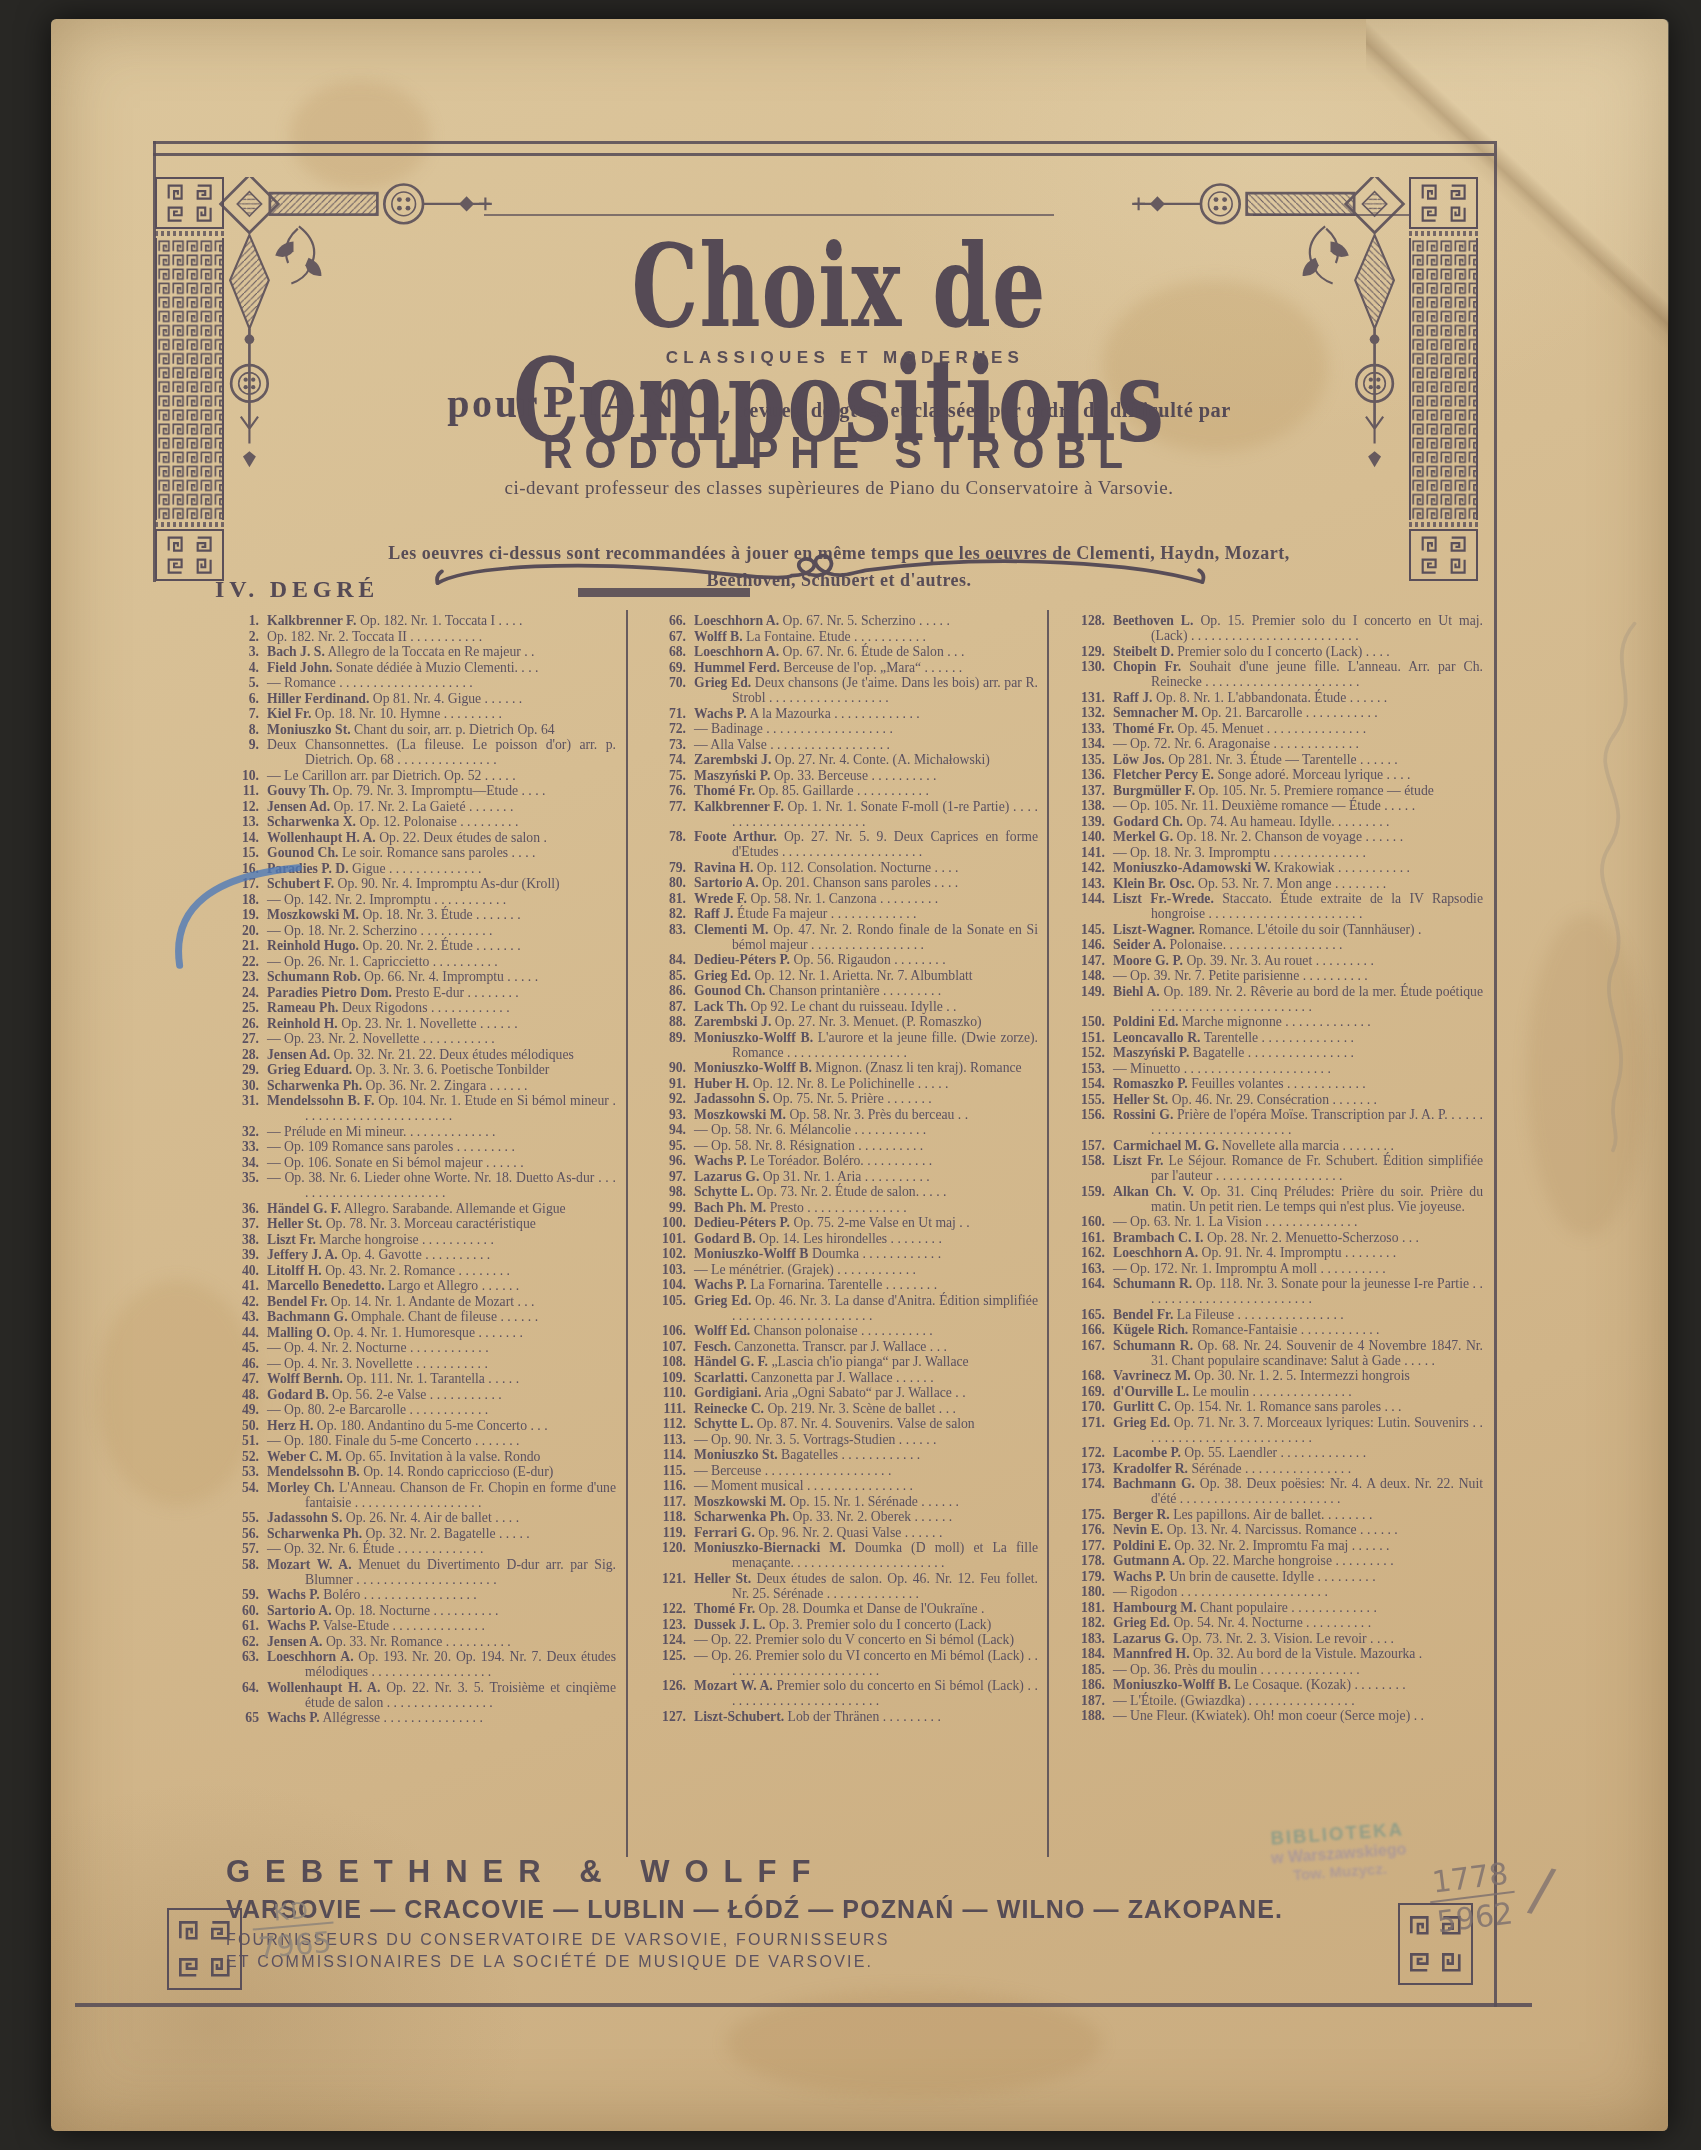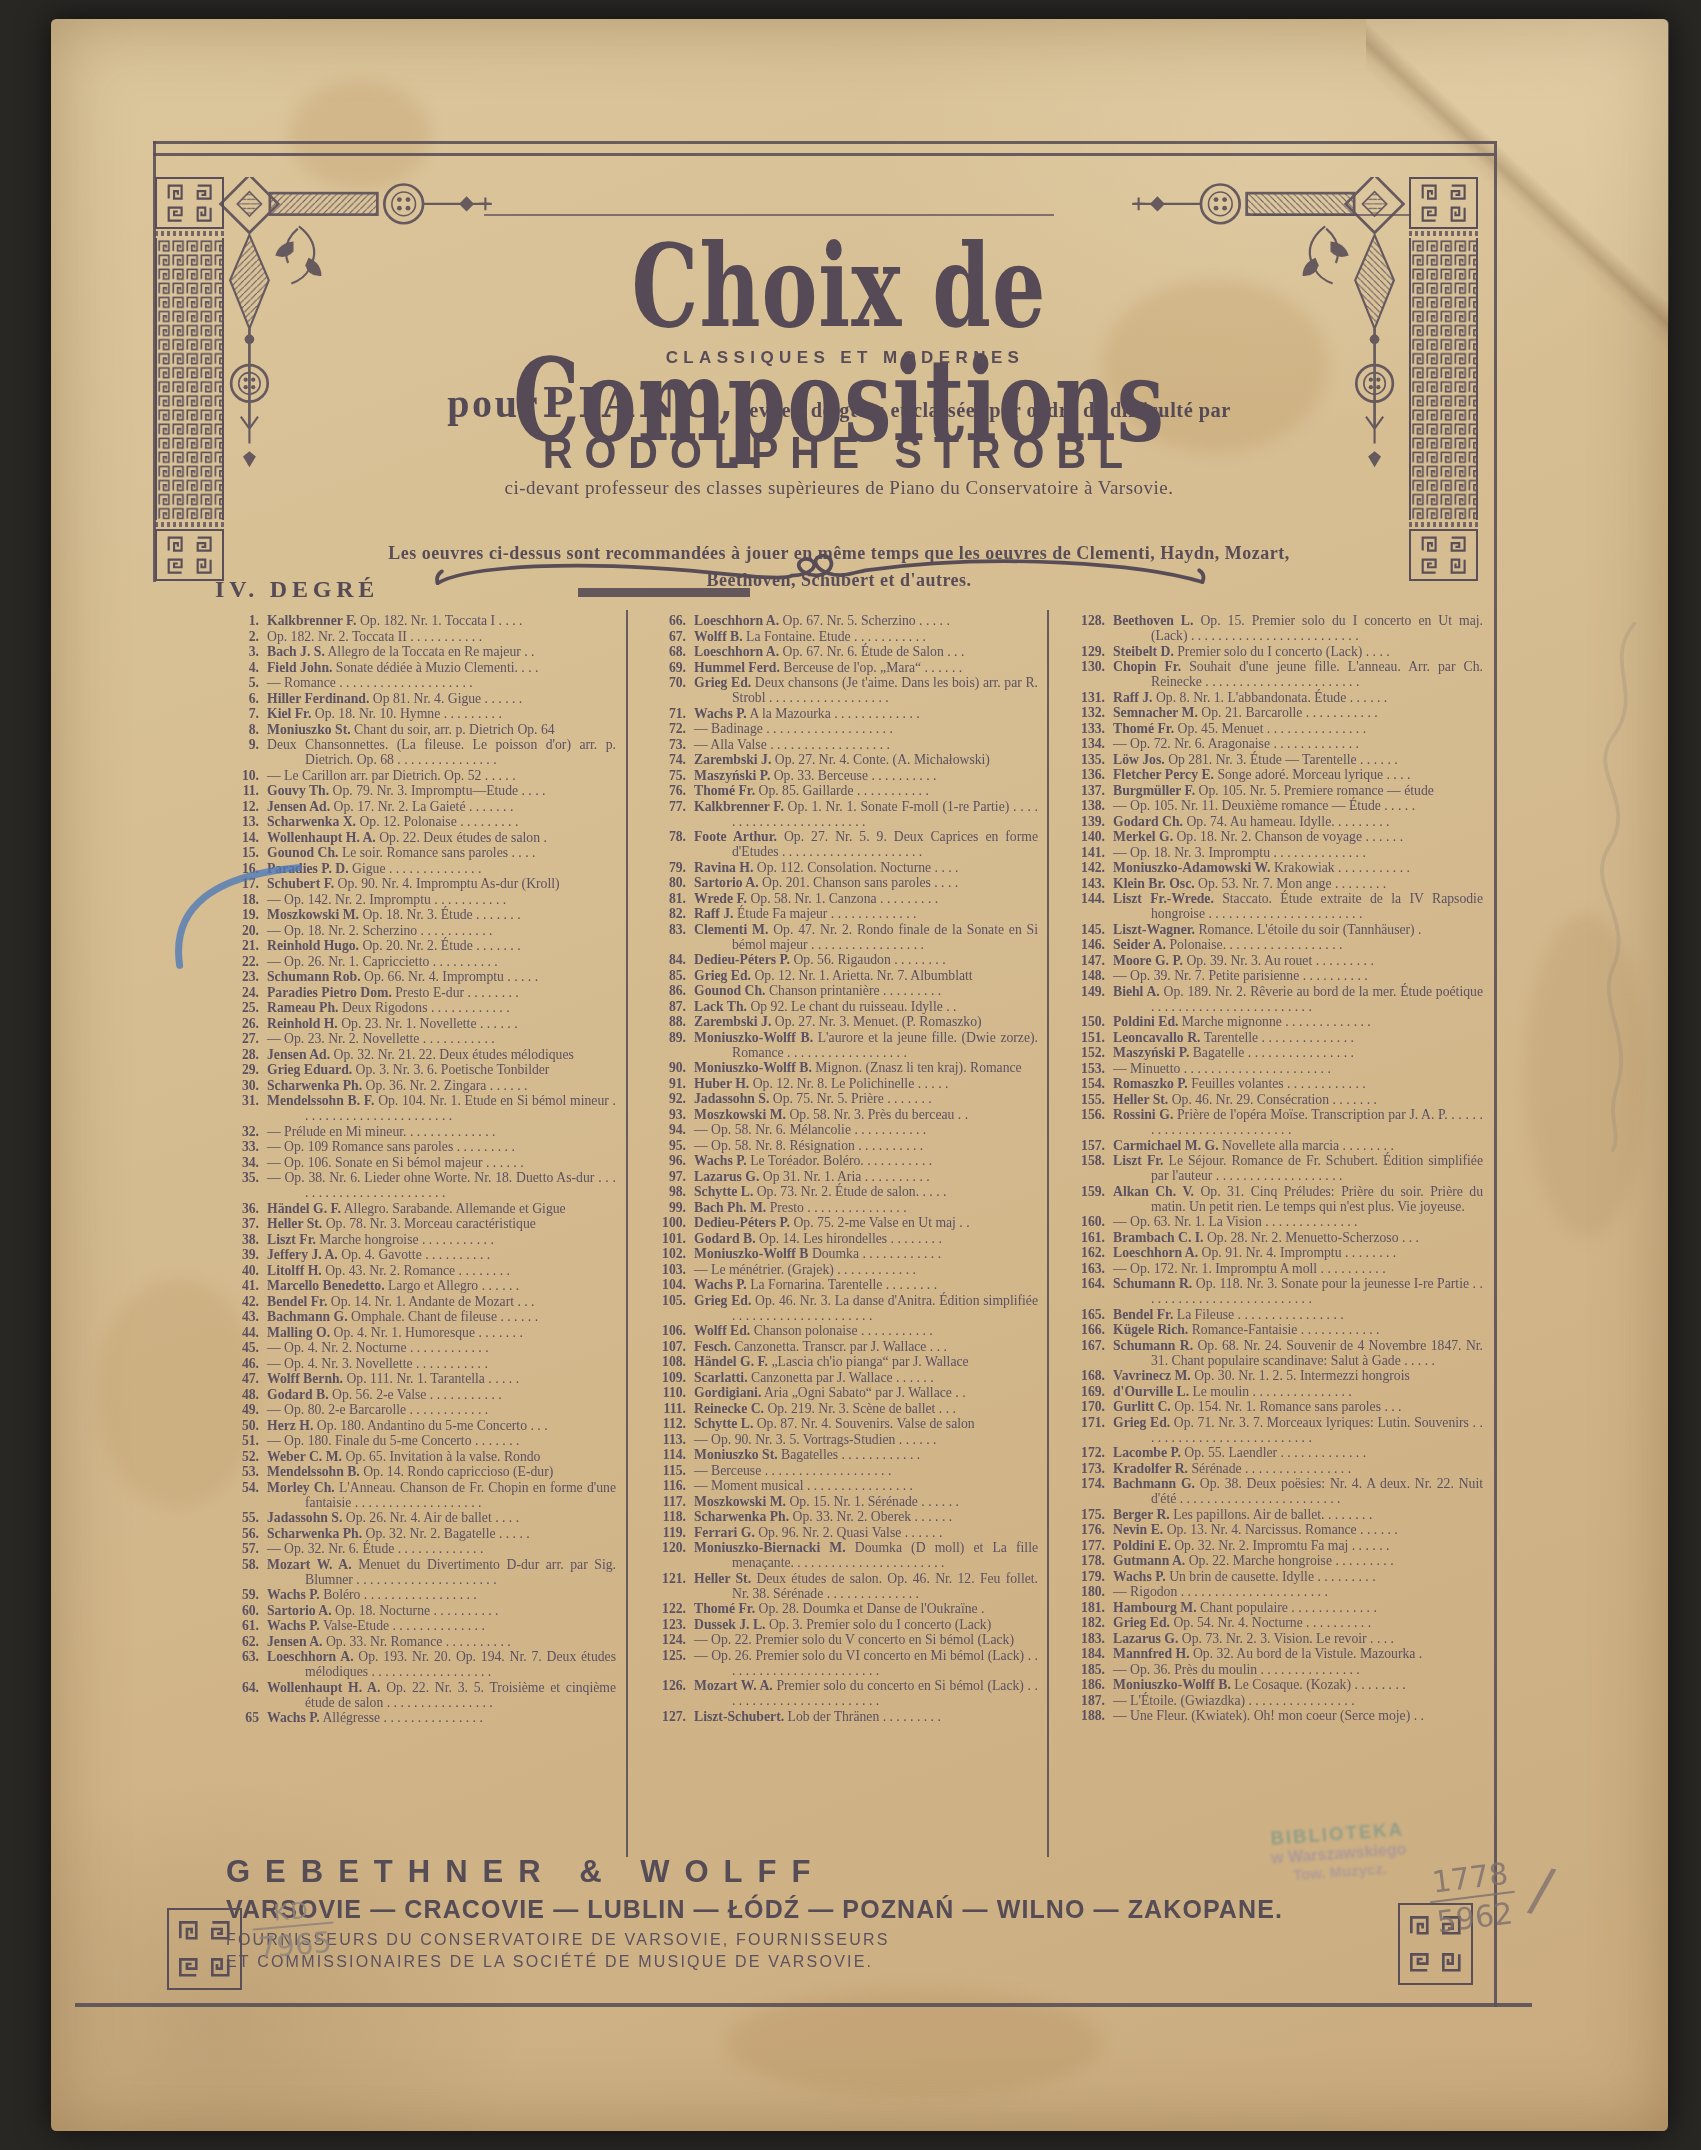--- a/index.html
+++ b/index.html
@@ -1088,21 +1088,21 @@
     <div class="entry">
       <span class="num">120.</span>
       <span class="body">
         <b class="author">Moniuszko-Biernacki M.</b><span class="rest"> Doumka (D moll) et La fille menaçante. . . . . . . . . . . . . . . . . . . . . . .</span>
       </span>
     </div>
 
     <div class="entry">
       <span class="num">121.</span>
       <span class="body">
-        <b class="author">Heller St.</b><span class="rest"> Deux études de salon. Op. 46. Nr. 12. Feu follet. Nr. 38. Sérénade . . . . . . . . . . . . . .</span>
+        <b class="author">Heller St.</b><span class="rest"> Deux études de salon. Op. 46. Nr. 12. Feu follet. Nr. 25. Sérénade . . . . . . . . . . . . . .</span>
       </span>
     </div>
 
     <div class="entry">
       <span class="num">122.</span>
       <span class="body">
         <b class="author">Thomé Fr.</b><span class="rest"> Op. 28. Doumka et Danse de l'Oukraïne .</span>
       </span>
     </div>
 

